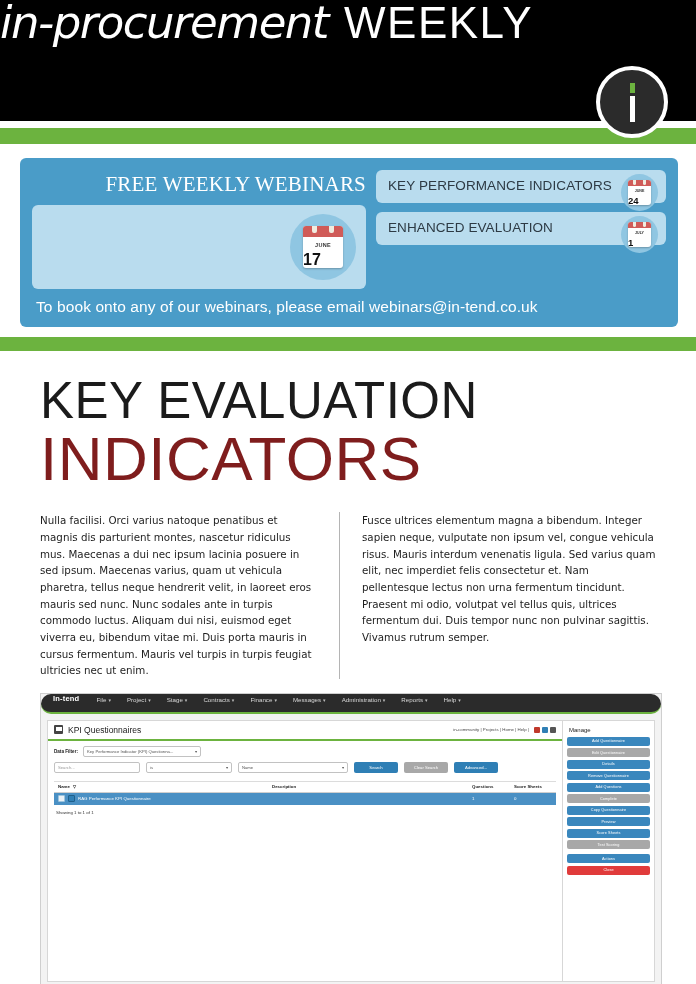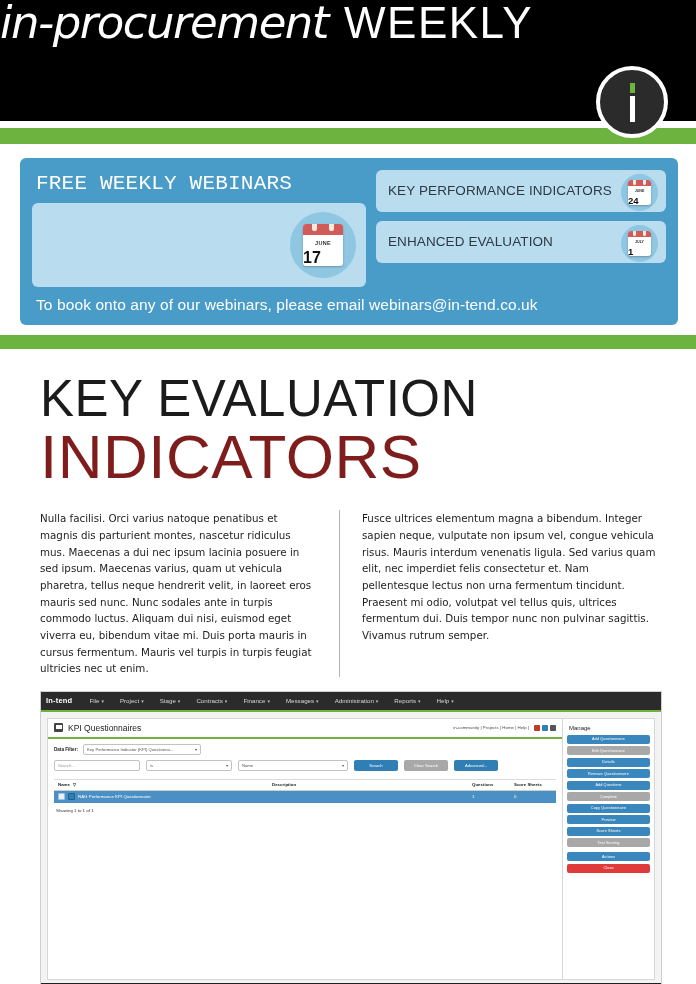--- a/index.html
+++ b/index.html
@@ -73,30 +73,31 @@
   }
   .webinar-top { display: flex; gap: 10px; }
   .web-left { width: 334px; }
   .web-right { flex: 1; display: flex; flex-direction: column; gap: 9px; }
 
   .free-title {
     color: #ffffff;
     font-size: 21px;
     letter-spacing: 0.2px;
     margin: 2px 0 8px 4px;
-    font-family: Liberation Mono, monospace;
+    font-family: Liberation Serif, serif;
+    text-align: right;
   }
   .card {
     background: #b9dcee;
     border-radius: 6px;
     position: relative;
     display: flex; align-items: center;
   }
   .card.big { height: 84px; padding: 0 14px; }
-  .card.small { height: 42px; padding: 0 12px; }
+  .card.small { height: 33px; padding: 0 12px; }
   .card-label {
     color: #2d3a44;
     font-size: 15px;
     line-height: 1.22;
     letter-spacing: 0.1px;
   }
   .card.small .card-label { font-size: 13.5px; }
   .card.big .card-label { font-size: 16px; }
 
   .cal-circle {
@@ -187,23 +188,24 @@
     background: #f2f2f2;
     border: 1px solid #cfcfcf;
     position: relative;
     overflow: hidden;
     font-family: "Liberation Sans", sans-serif;
   }
   .menubar {
     height: 20px;
     background: #2b2b2b;
     border-bottom: 2px solid #6cb33f;
-    display: flex; align-items: center;
-    padding-left: 5px;
+    display: flex; align-items: flex-start;
+    padding-left: 12px;
     gap: 2px;
+    border-radius: 10px;
   }
   .menu-brand {
     color: #ffffff; font-size: 7.5px; font-weight: bold;
     margin-right: 8px; letter-spacing: .2px;
   }
   .menu-item {
     color: #d8d8d8; font-size: 6.2px;
     padding: 2px 7px;
     white-space: nowrap;
   }

